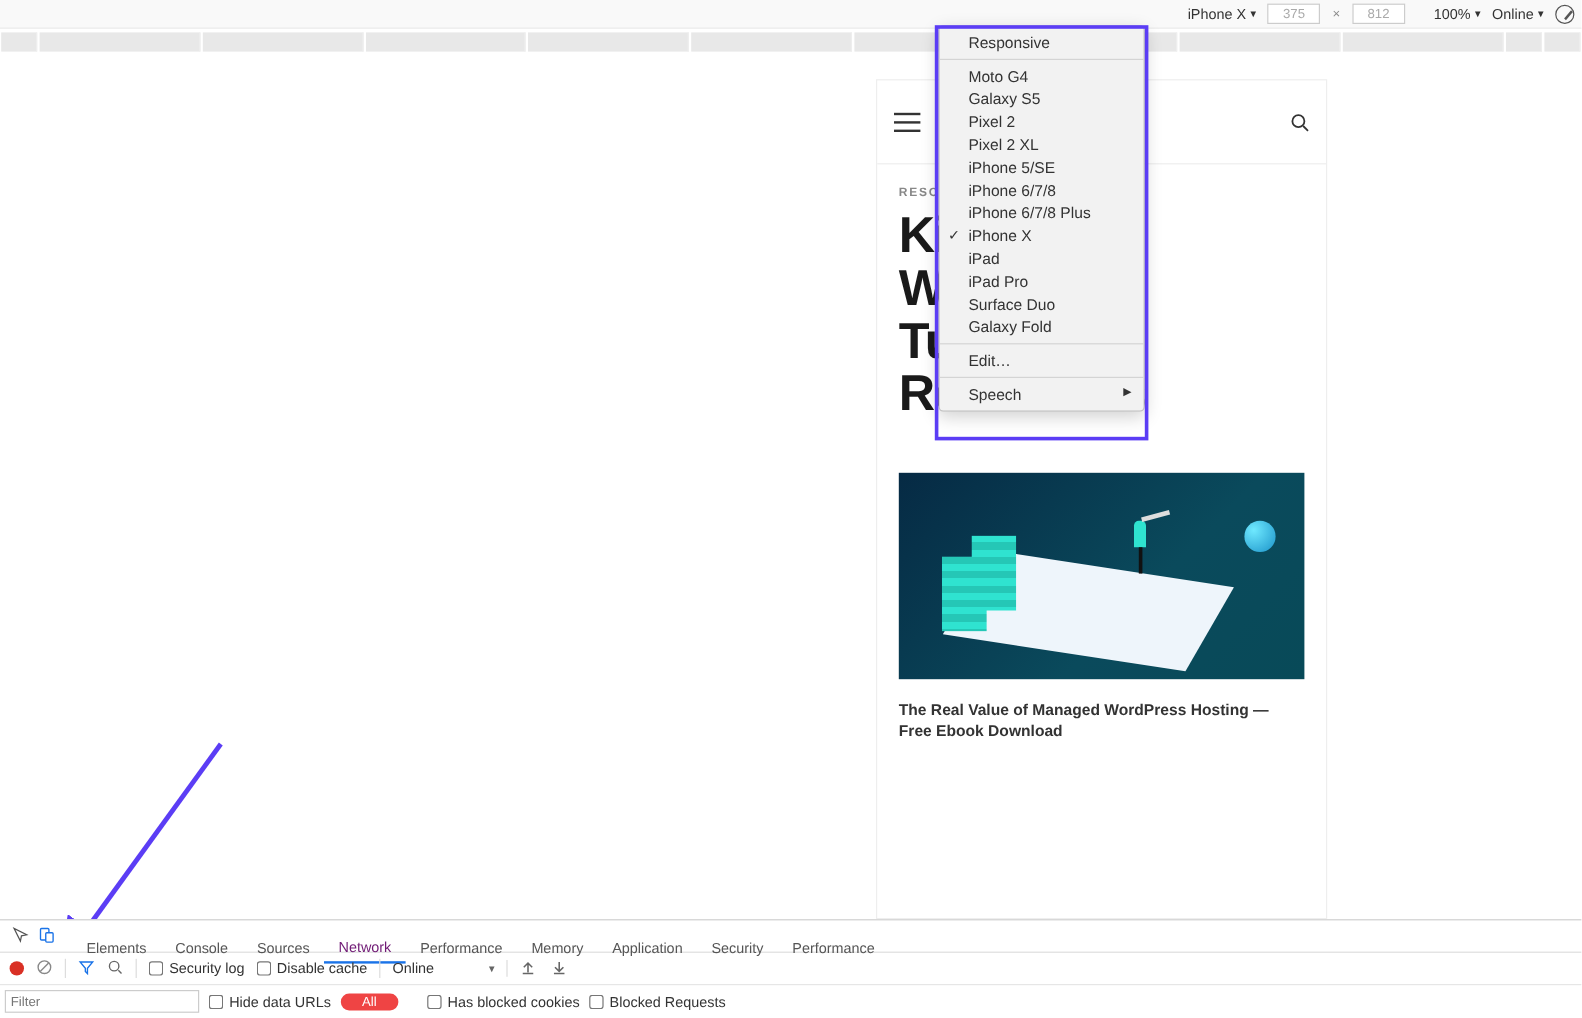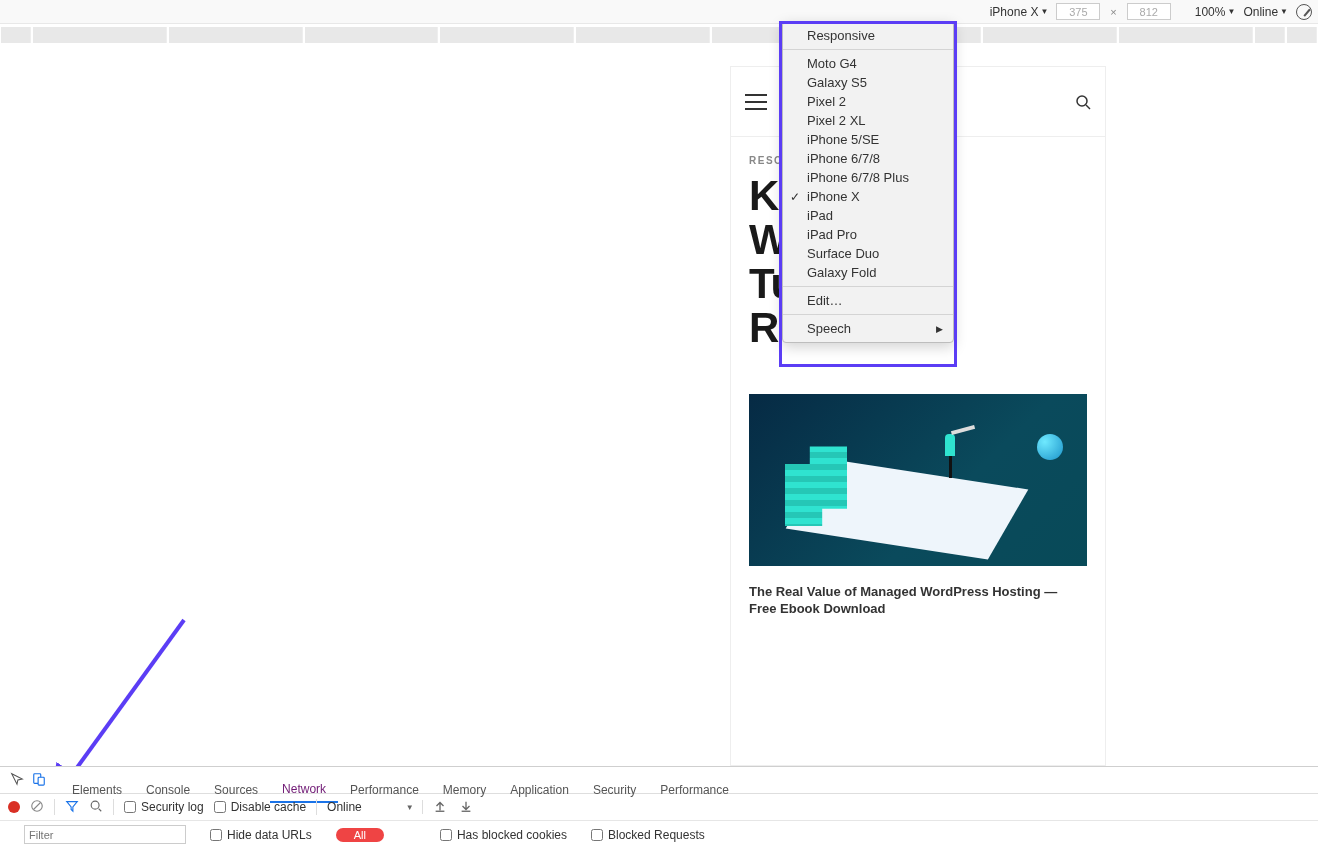--- a/index.html
+++ b/index.html
@@ -41,21 +41,21 @@
   .hero .person { position: absolute; left: 190px; top: 40px; width: 22px; height: 50px; }
   .hero .person .body   { width: 10px; height: 22px; background:#2fe3d0; border-radius:4px 4px 0 0; margin:0 auto; }
   .hero .person .legs   { width: 3px; height: 22px; background:#111; margin:0 auto; }
   .hero .telescope { position:absolute; left:202px; top:34px; width:24px; height:4px; background:#ddd; transform: rotate(-15deg);}
   .hero .orb { position:absolute; right:24px; top:40px; width:26px; height:26px; border-radius:50%; background: radial-gradient(circle at 30% 30%, #6fe9ff, #1b93c9); }
   .post-title { font-size: 13px; font-weight: 800; margin-top: 18px; line-height: 1.3; }
   .post-body  { font-size: 16px; color:#555; margin-top: 12px; line-height: 1.45; }
 
   
   .device-menu { position: absolute; top: 21px; left: 782px; width: 172px; background: #f2f2f2; border: 1px solid #bdbdbd; border-radius: 4px; box-shadow: 0 4px 14px rgba(0,0,0,0.18); font-size: 13px; padding: 4px 0; z-index: 20; }
-  .device-menu .mi { padding: 2px 10px 2px 24px; position: relative; cursor: pointer; height: 19px; display: flex; align-items: center; justify-content: space-between; }
+  .device-menu .mi { padding: 2px 10px 2px 24px; position: relative; cursor: pointer; height: 19px; display: flex; justify-content: space-between; }
   .device-menu .sep { height: 1px; background: #d4d4d4; margin: 4px 0; }
   .device-menu .mi .check { position: absolute; left: 7px; font-size: 12px; }
   .device-menu .mi .tri { font-size: 9px; }
   .highlight-box { position: absolute; top: 21px; left: 779px; width: 178px; height: 346px; border: 3px solid #5b3df5; z-index: 25; pointer-events: none; }
 
   
   .devtools { position: absolute; left: 0; right: 0; bottom: 0; height: 82px; background: #fff; border-top: 1px solid #cfcfcf; font-size: 12px; }
   .dt-tabs { height: 27px; border-bottom: 1px solid #dedede; display: flex; align-items: center; gap: 0; padding-left: 6px; }
   .dt-tabs .icon-slot { width: 22px; text-align:center; color:#555; cursor:pointer; }
   .dt-tab { padding: 0 12px; height: 100%; display:flex; align-items:center; color:#555; cursor:pointer; }
@@ -63,21 +63,21 @@
   .dt-row { height: 27px; border-bottom: 1px solid #e6e6e6; display:flex; align-items:center; gap:10px; padding: 0 8px; }
   .rec-dot { width:12px; height:12px; border-radius:50%; background:#d93025; cursor:pointer; }
   .gray-icon { color:#888; cursor:pointer; }
   .blue-icon { color:#1a73e8; cursor:pointer; }
   .divider { width:1px; height:16px; background:#ddd; }
   .chk { display:flex; align-items:center; gap:5px; cursor:pointer; }
   .chk input { width:12px; height:12px; }
   .throttle-select { border:none; background:transparent; font-size:12px; padding-right:4px; cursor:pointer; color:#333; }
   .throttle-wrap { display:flex; align-items:center; gap:40px; border-right:1px solid #ddd; padding-right:8px; }
   .updown { display:flex; flex-direction:row; gap:12px; color:#666;}
-  .dt-row3 { height: 27px; display:flex; align-items:center; gap:24px; padding: 0 4px; margin-left: 20px; }
+  .dt-row3 { height: 27px; display:flex; align-items:center; gap:8px; padding: 0 4px; }
   .filter-input { width: 162px; height: 19px; border:1px solid #ccc; font-size:11px; padding:0 4px; color:#888; }
   .pill { padding: 1px 18px; border-radius: 8px; background:#ef4444; color:#fff; font-size:11px; cursor:pointer; }
   .ftag { font-size:12px; color:#333; cursor:pointer; }
 
   svg.icon { width:14px; height:14px; }
 </style>
 </head>
 <body>
 
 <div class="device-toolbar">

